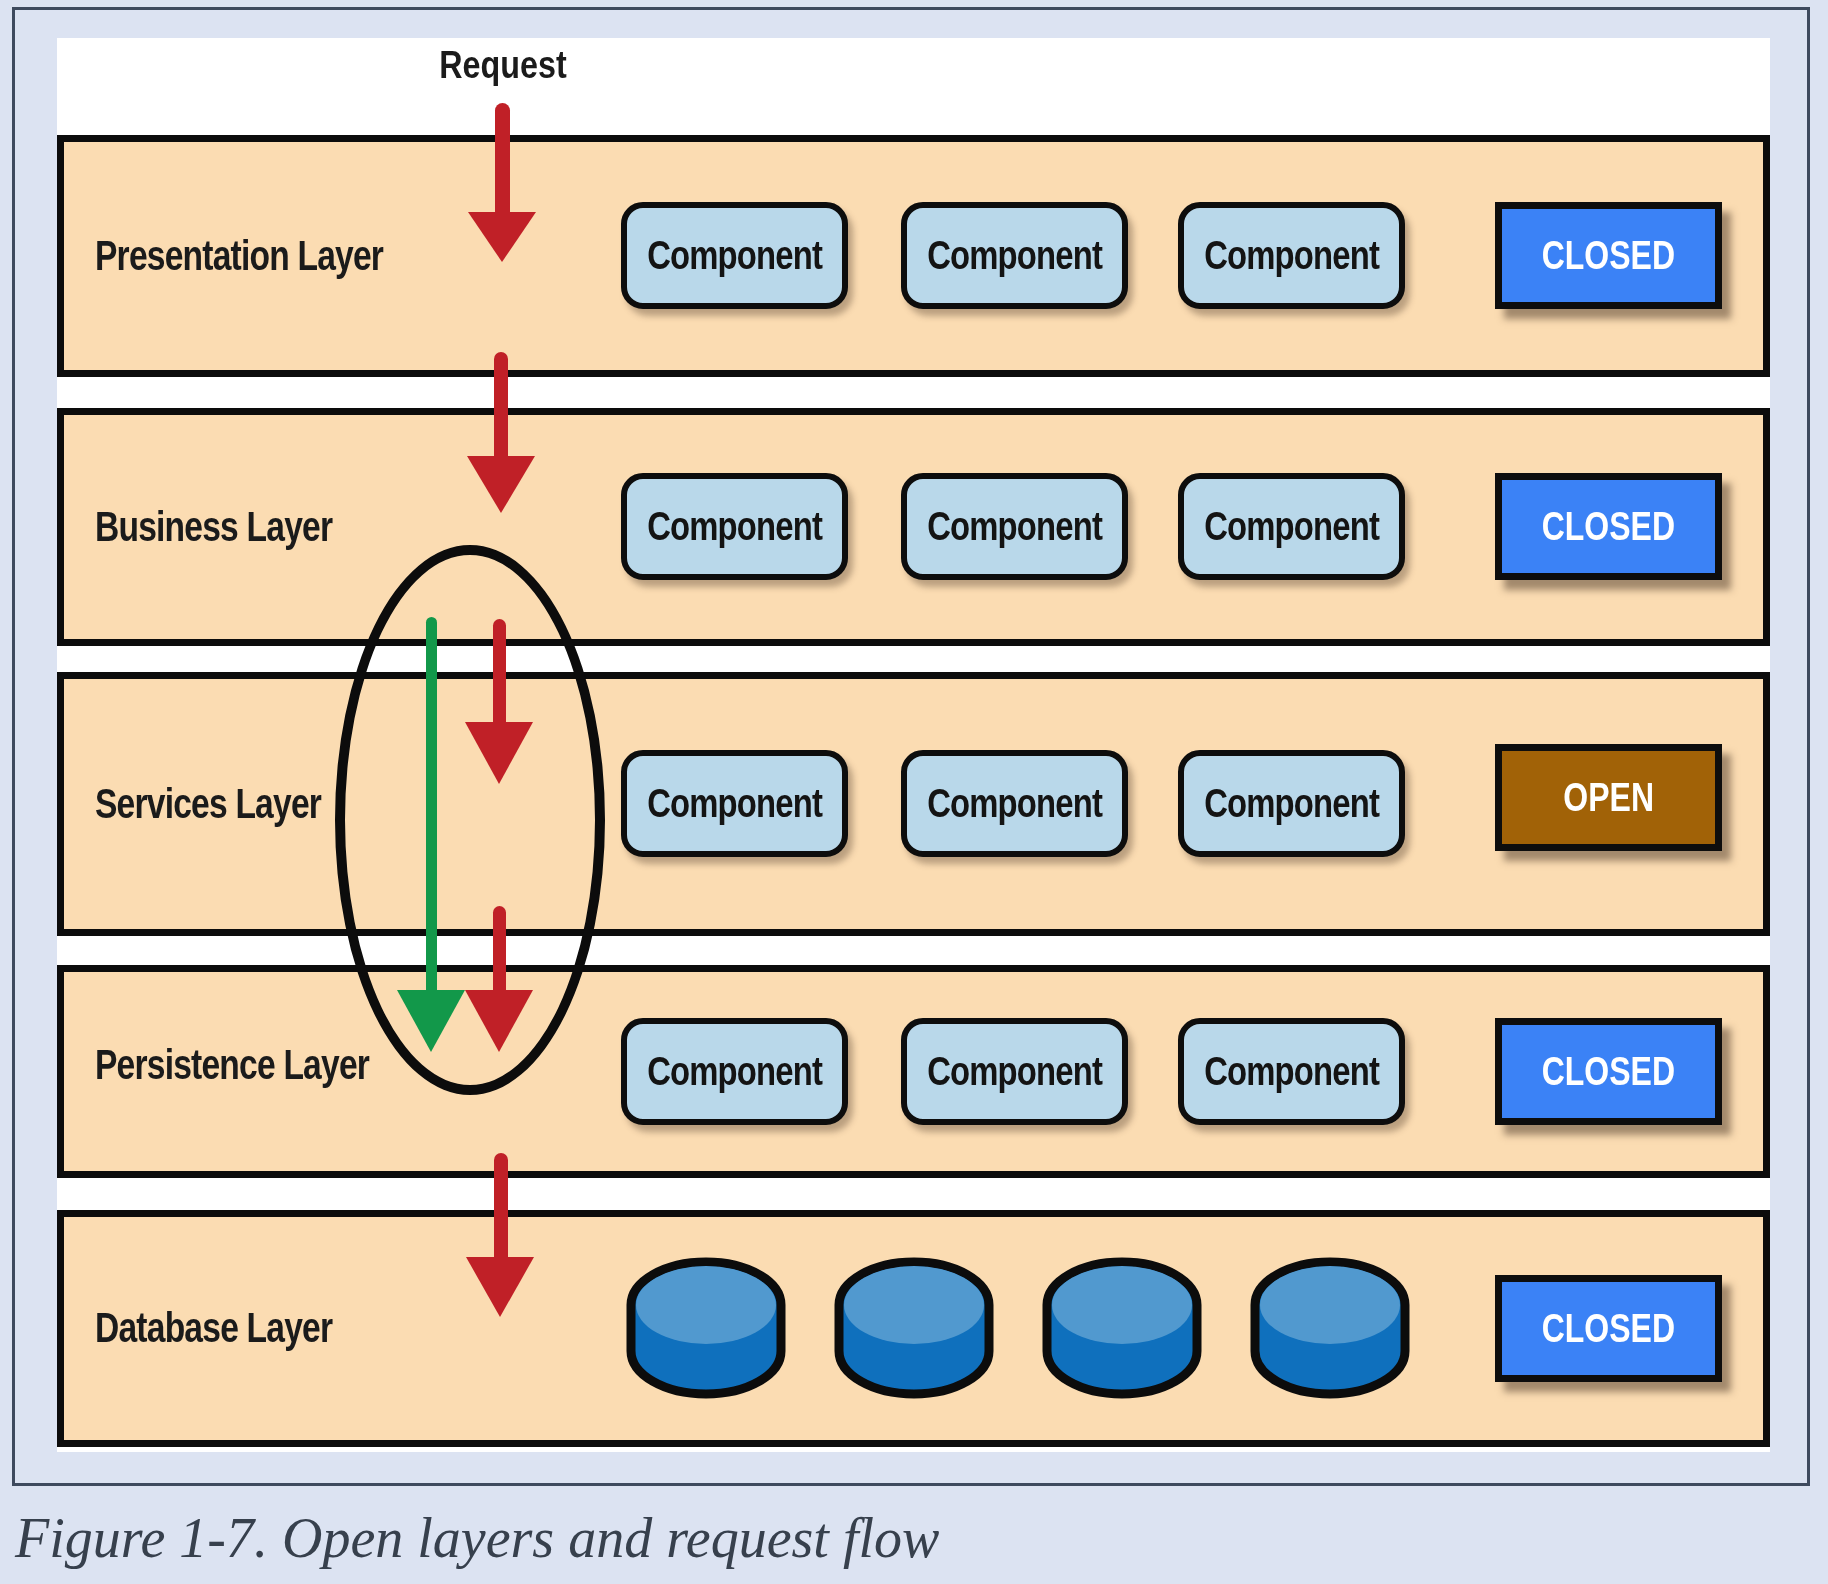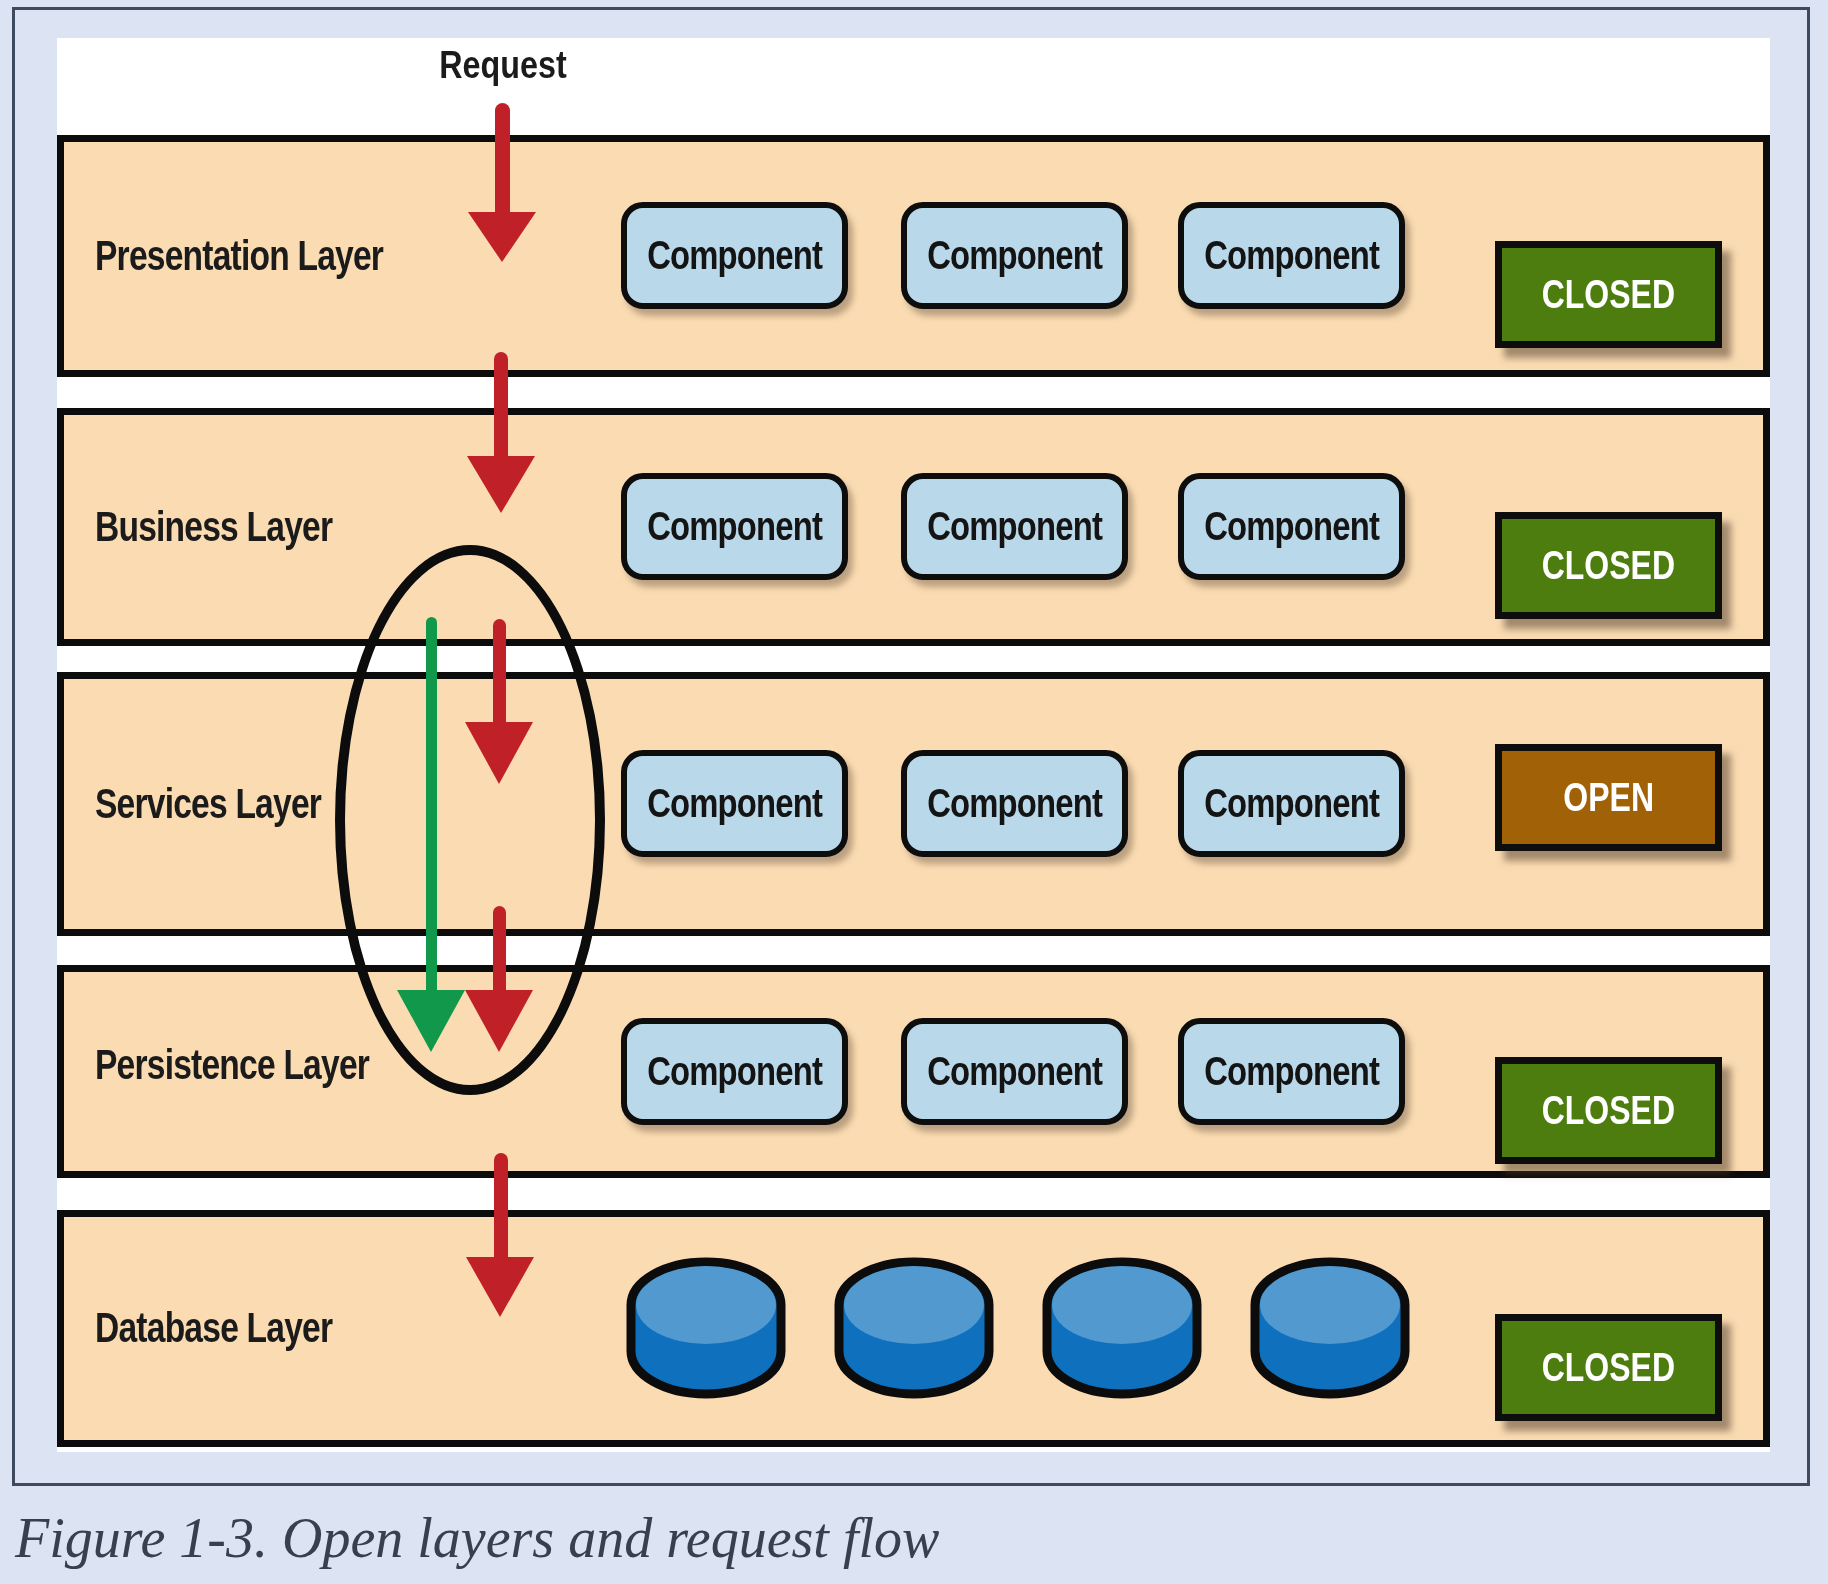--- a/index.html
+++ b/index.html
@@ -53,21 +53,21 @@
     display:inline-block; transform:scaleX(0.82); white-space:nowrap;
   }
 
   .badge {
     position:absolute; left:1495px; width:227px; height:107px; box-sizing:border-box;
     border:7px solid #0d0d0d;
     display:flex; align-items:center; justify-content:center;
     box-shadow:9px 10px 7px rgba(75,55,40,0.5);
     z-index:2;
   }
-  .badge--closed { background:#4d7c0f;margin-top:39px; }
+  .badge--closed { background:#3b82f6; }
   .badge--open   { background:#a16207;align-items:center; }
   .badge span {
     font-size:40px; font-weight:600; color:#ffffff; letter-spacing:0px;
     display:inline-block; transform:scaleX(0.8); white-space:nowrap;
   }
 
   
   .request-label {
     position:absolute; left:380px; top:44px; width:246px; text-align:center;
     font-size:38px; font-weight:600; color:#1b1b1b; z-index:3;
@@ -207,15 +207,15 @@
 
   <div class="shaft shaft--red" style="left:493px;top:906px;width:13px;height:84px"></div>
   <div class="head head--red" style="left:465px;top:990px;border-top-width:62px"></div>
 
   <div class="shaft shaft--red" style="left:494px;top:1153px;width:14px;height:104px"></div>
   <div class="head head--red" style="left:466px;top:1257px;border-top-width:60px"></div>
 
   <div class="shaft shaft--green" style="left:426px;top:617px;width:11px;height:373px"></div>
   <div class="head head--green" style="left:397px;top:990px;border-top-width:62px"></div>
 
-  <div class="caption">Figure 1-3. Open layers and request flow</div>
+  <div class="caption">Figure 1-7. Open layers and request flow</div>
 
 </div>
 
 </body></html>

